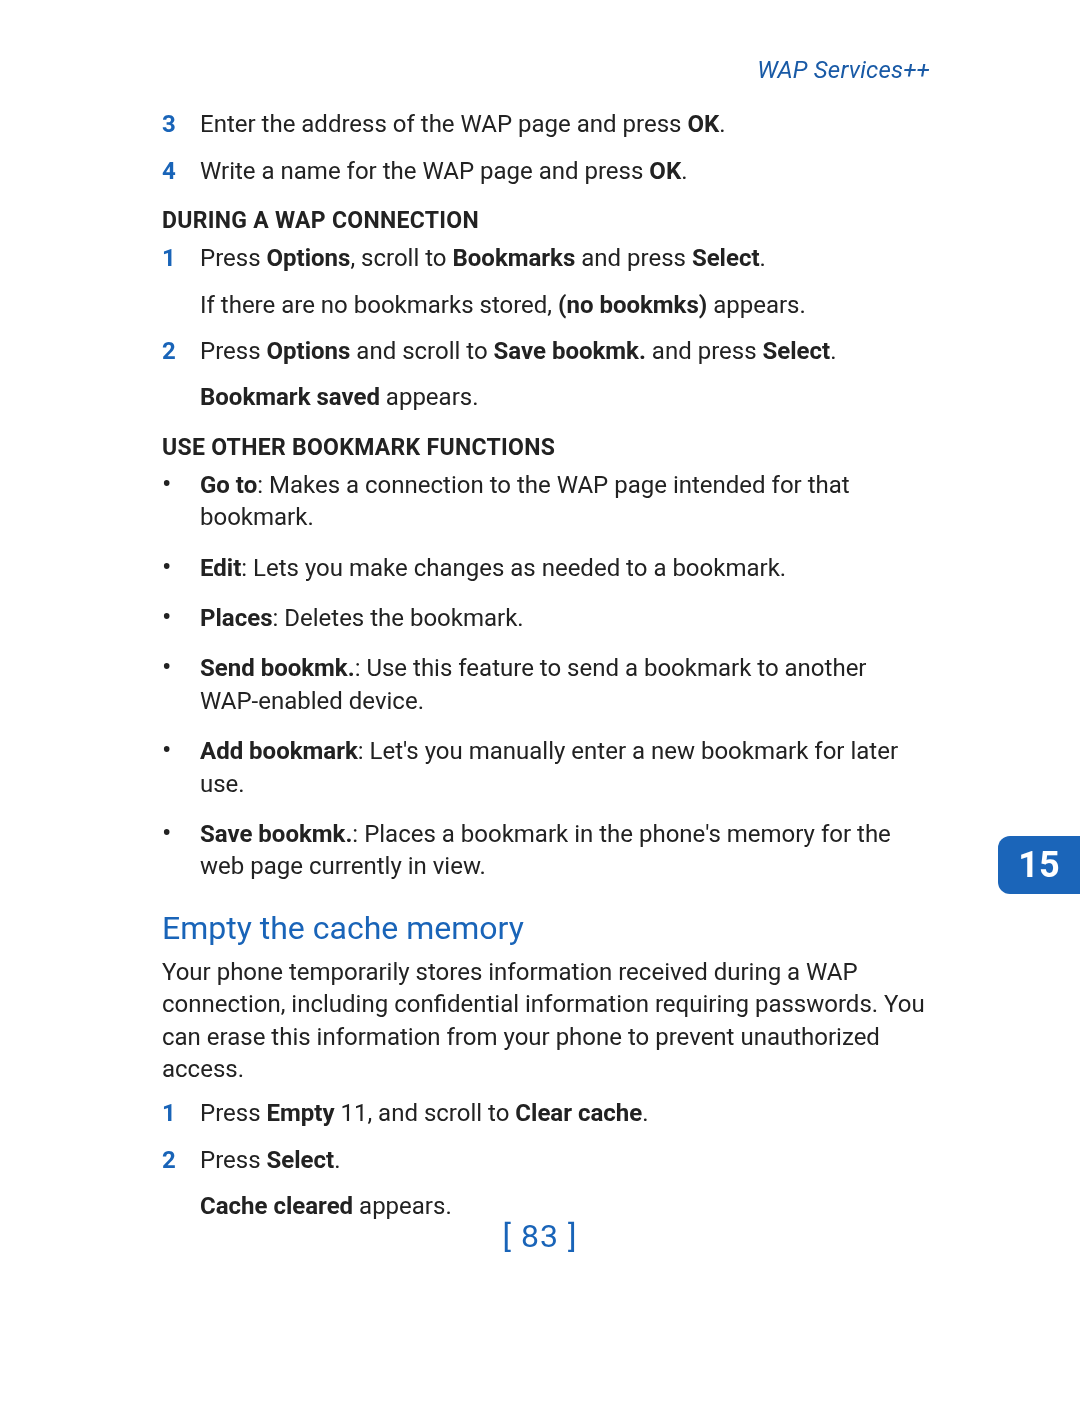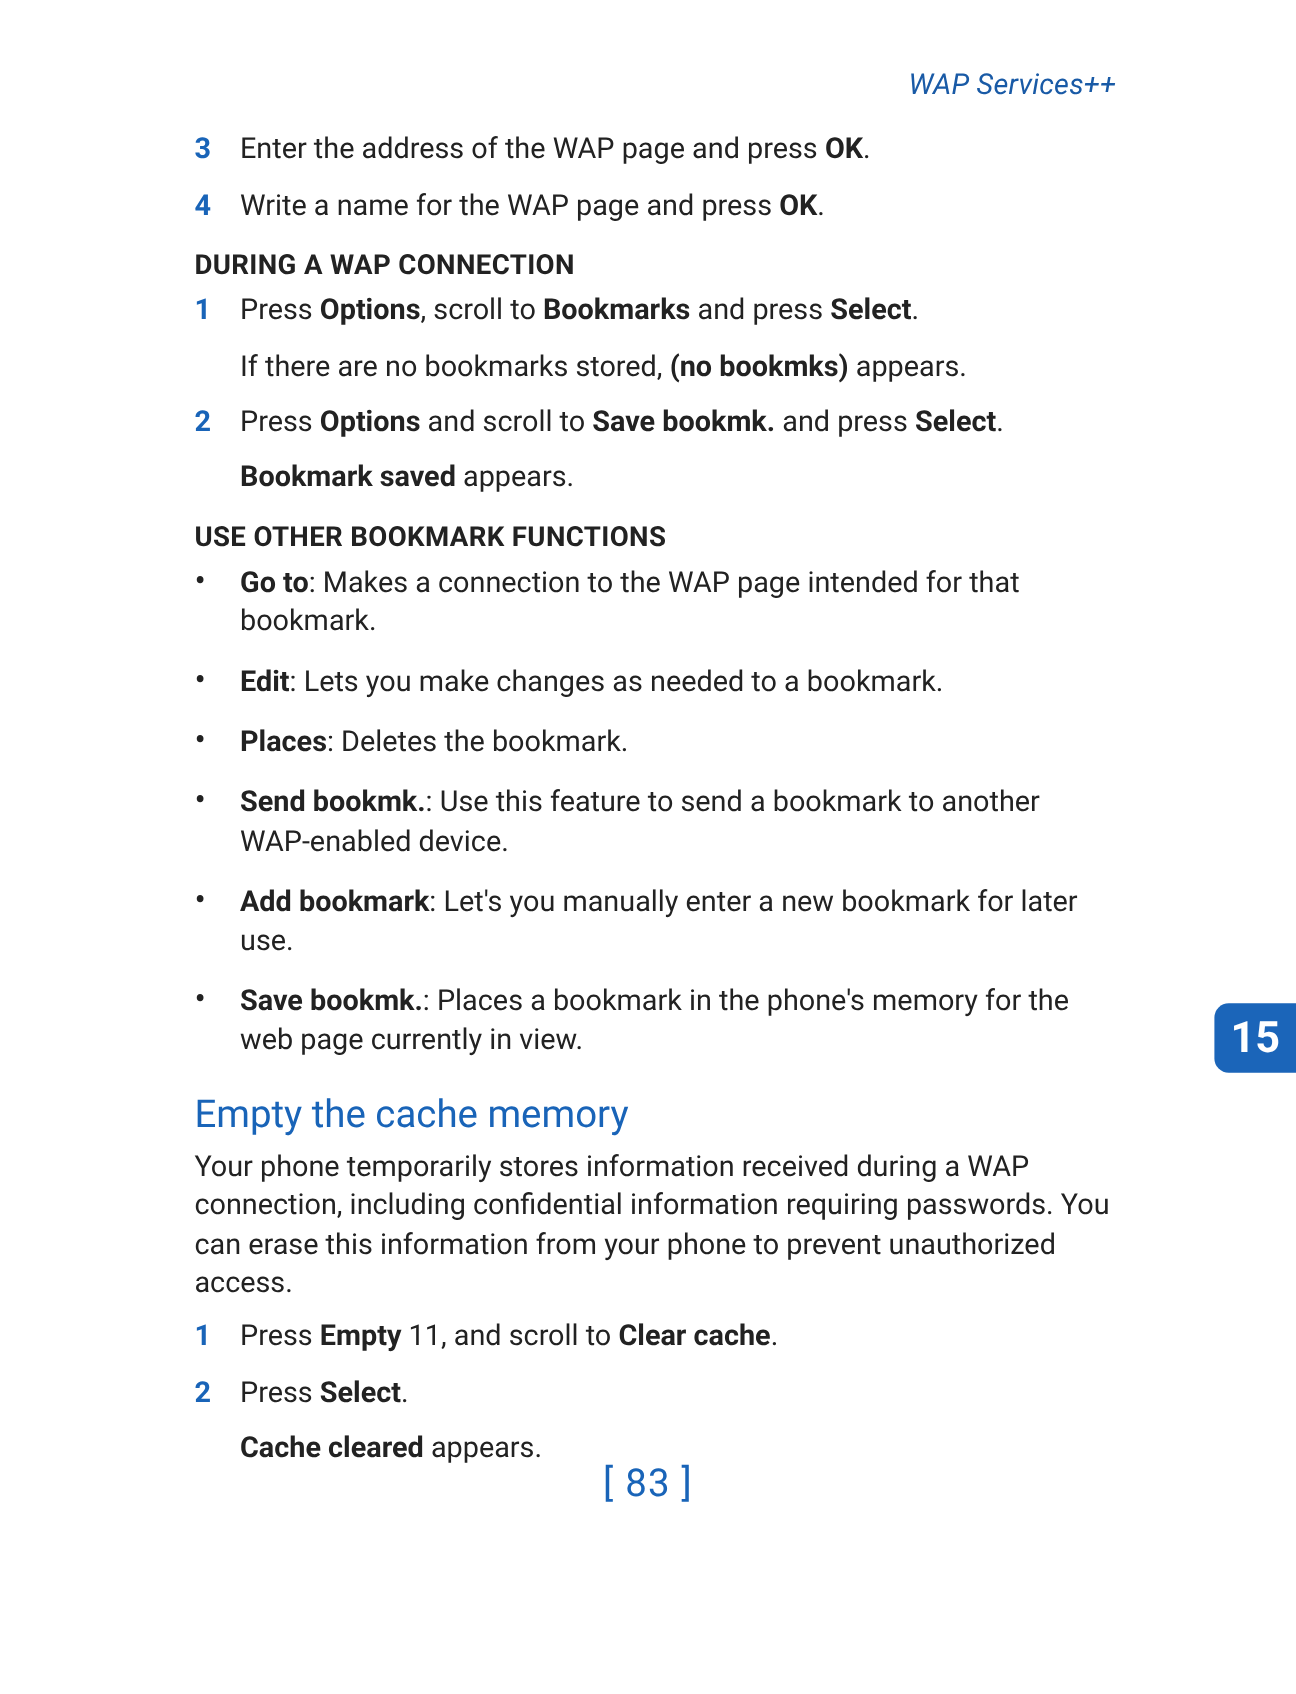--- a/index.html
+++ b/index.html
@@ -105,21 +105,21 @@
     top: 1215px;
     text-align: center;
     color: var(--accent-blue);
     font-size: 32px;
     letter-spacing: 1px;
   }
   .side-tab {
     position: absolute;
     right: 0;
     top: 836px;
-    width: 68px;
+    width: 82px;
     height: 58px;
     background: var(--tab-blue);
     color: #ffffff;
     font-weight: 700;
     font-size: 36px;
     display: flex;
     align-items: center;
     justify-content: center;
     border-top-left-radius: 12px;
     border-bottom-left-radius: 12px;

